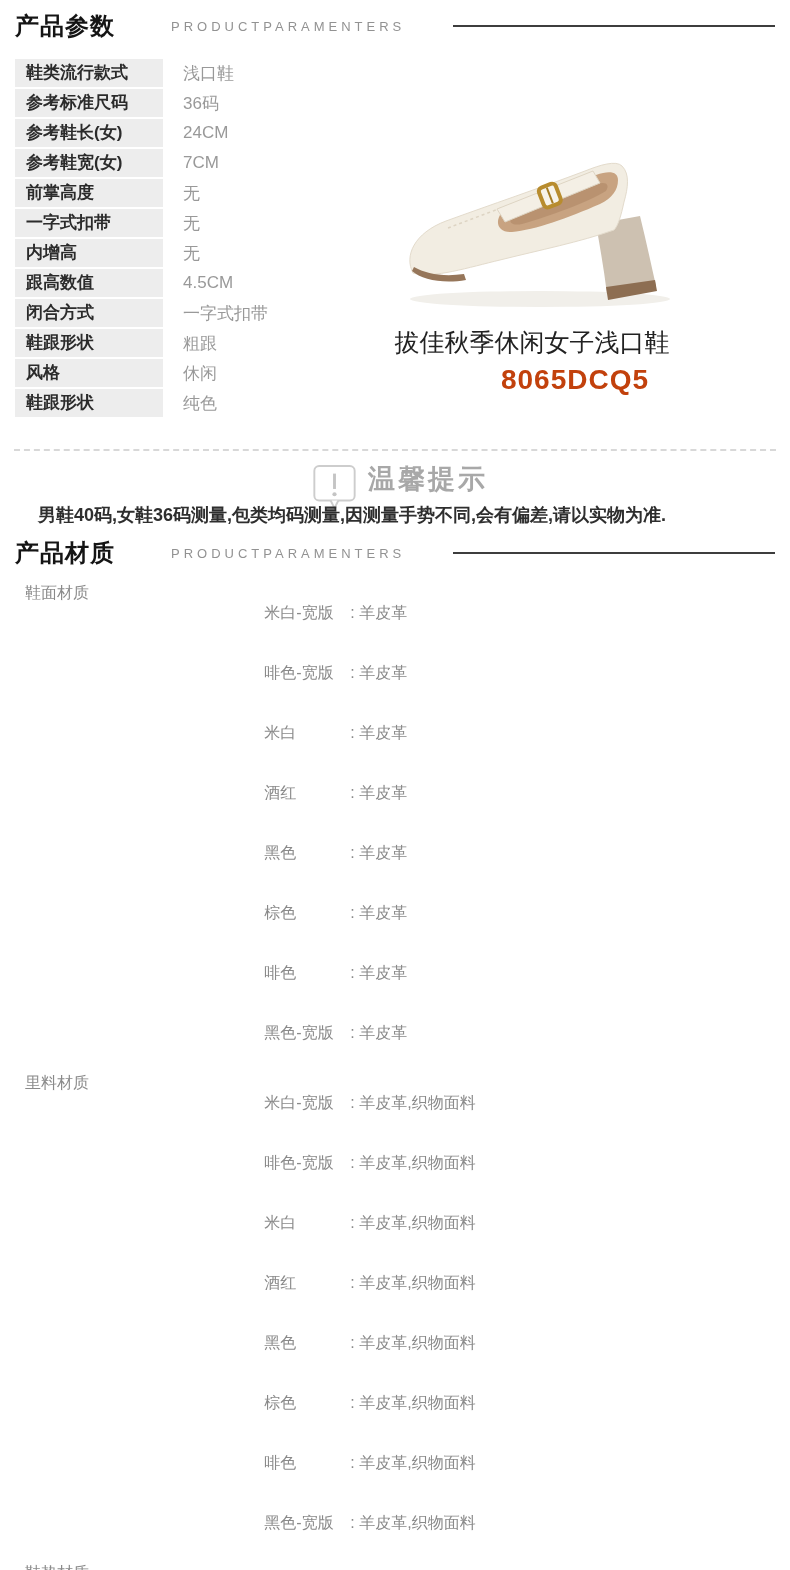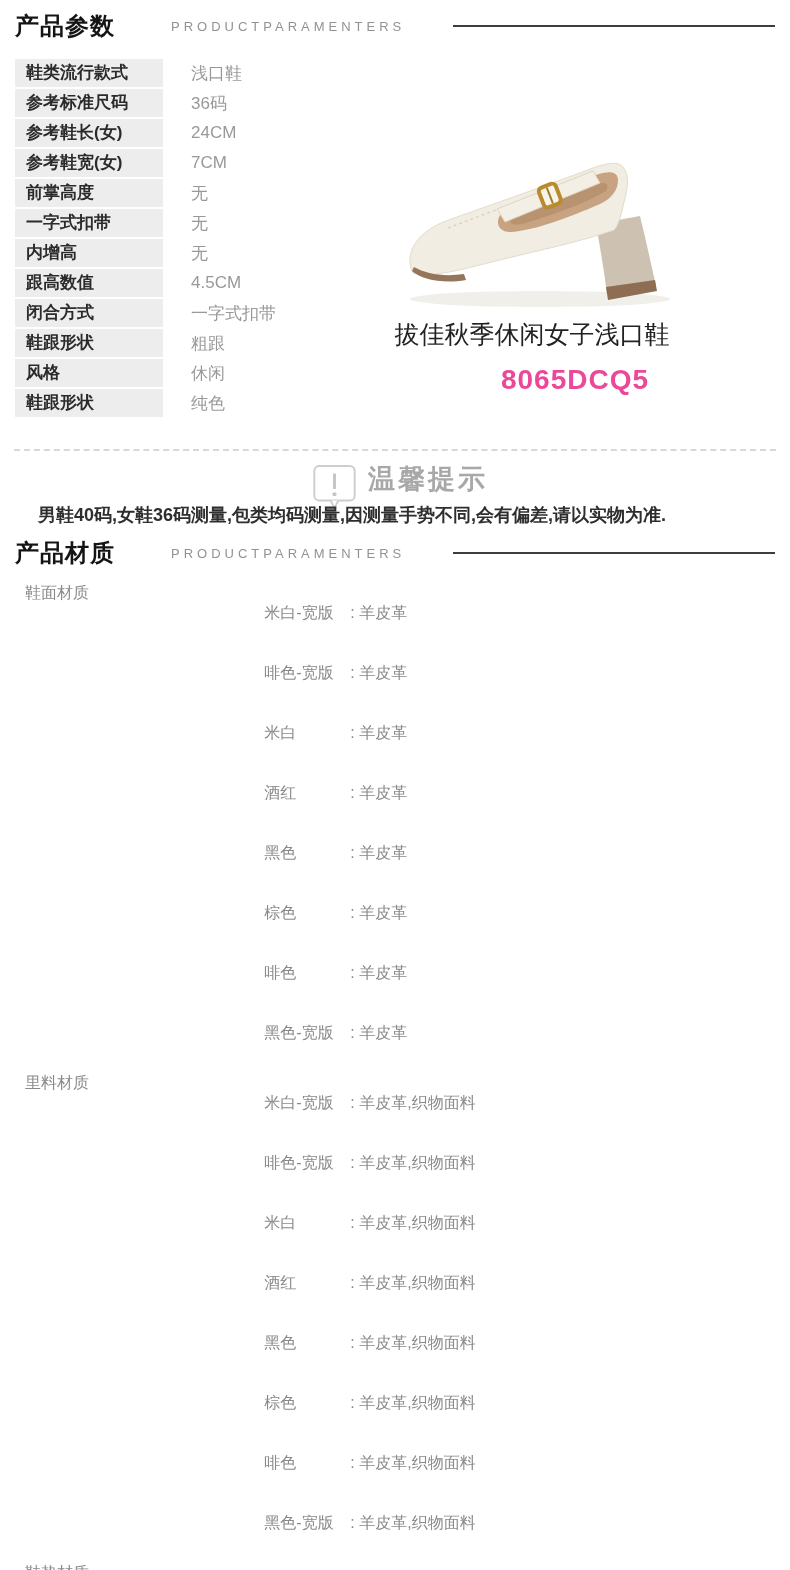--- a/index.html
+++ b/index.html
@@ -12,27 +12,27 @@
   .sec-title{font-size:24px;font-weight:bold;color:#141414;letter-spacing:1px;white-space:nowrap;}
   .sec-sub{margin-left:18px;font-size:13px;color:#929292;letter-spacing:4px;white-space:nowrap;}
   .sec-rule{flex:1;height:2px;background:#3d3d3d;margin-left:10px;}
   #header-params{top:9px;}
   #header-materials{top:536px;}
   
   .param-table{position:absolute;top:59px;left:15px;}
   .param-row{display:flex;align-items:center;height:28px;margin-bottom:2px;}
   .param-label{width:148px;height:28px;line-height:28px;background:#ededed;color:#2b2b2b;
     font-weight:bold;font-size:17px;padding-left:11px;box-sizing:border-box;white-space:nowrap;}
-  .param-value{margin-left:28px;font-size:17px;color:#999999;white-space:nowrap;}
+  .param-value{margin-left:20px;font-size:17px;color:#999999;white-space:nowrap;}
   
   .shoe-svg{position:absolute;left:400px;top:138px;width:290px;height:175px;}
-  .p-name{position:absolute;left:382px;top:318px;width:300px;text-align:center;
+  .p-name{position:absolute;left:382px;top:326px;width:300px;text-align:center;
     font-size:25px;color:#222222;white-space:nowrap;}
   .p-model{position:absolute;left:425px;top:364px;width:300px;text-align:center;
-    font-size:28px;font-weight:600;color:#ec4899;letter-spacing:1px;white-space:nowrap;}
+    font-size:28px;font-weight:600;color:#c2410c;letter-spacing:1px;white-space:nowrap;}
   
   .divider{position:absolute;top:449px;left:14px;right:14px;border-top:2px dashed #d8d8d8;}
   .notice-icon{position:absolute;left:312px;top:464px;width:45px;height:48px;}
   .notice-title{position:absolute;left:368px;top:461px;font-size:27px;font-weight:bold;
     color:#a8a8a8;letter-spacing:3px;white-space:nowrap;}
   .notice-text{position:absolute;top:503px;left:0;width:704px;text-align:center;
     font-size:18px;font-weight:600;color:#2e2e2e;white-space:nowrap;}
   
   .materials{position:absolute;top:583px;left:15px;right:0;}
   .mat-section{display:flex;margin-bottom:10px;}

